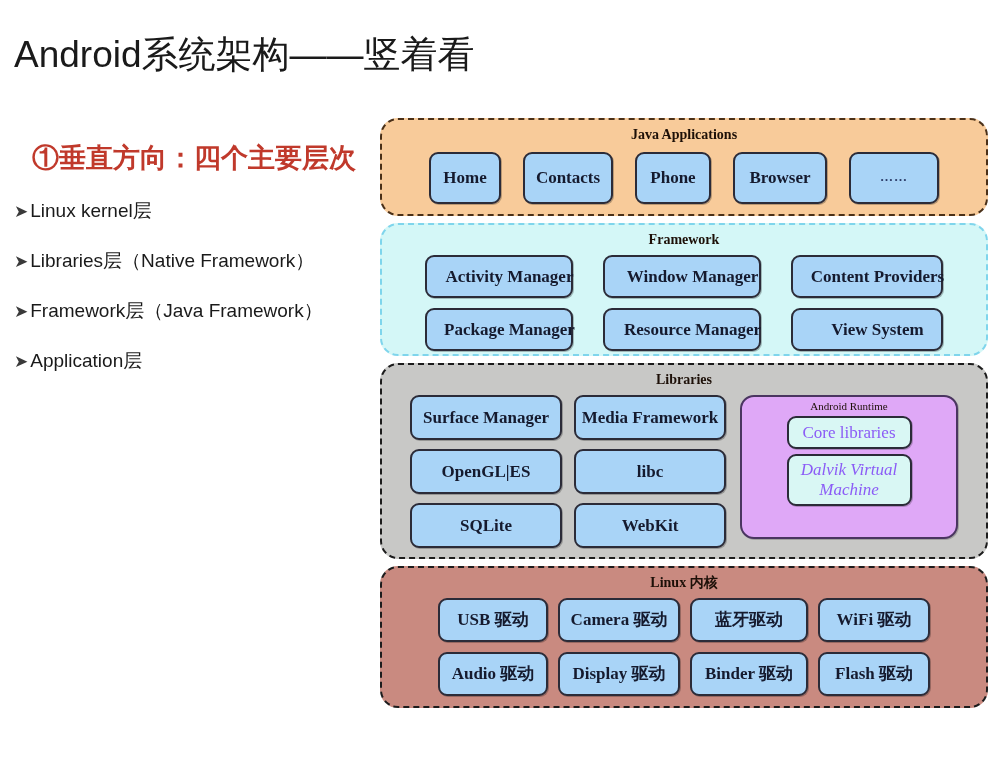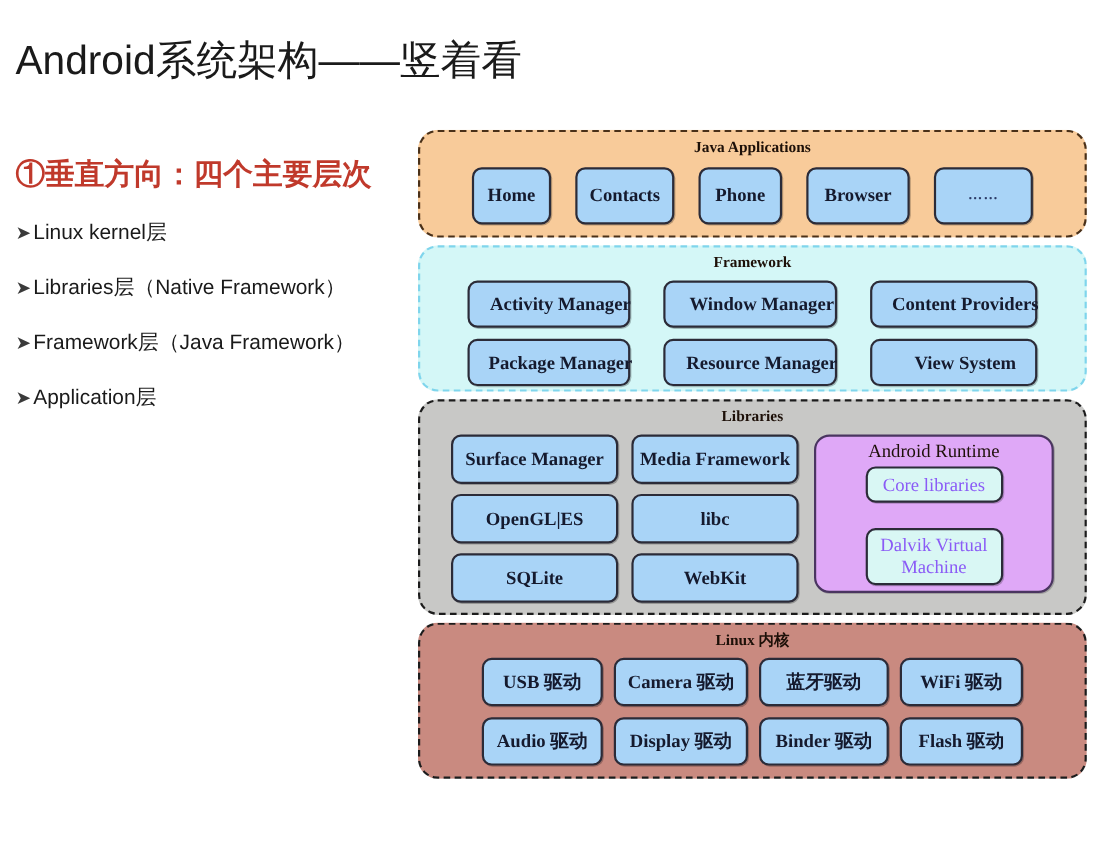--- a/index.html
+++ b/index.html
@@ -31,20 +31,21 @@
     letter-spacing: 0px;
     white-space: nowrap;
   }
 
   
   .left-panel {
     position: absolute;
     left: 14px;
     top: 140px;
     width: 360px;
+    text-align: center;
   }
 
   .left-heading {
     font-family: "Liberation Sans", sans-serif;
     font-size: 27px;
     font-weight: 700;
     color: #C0392B;
     white-space: nowrap;
     margin-bottom: 22px;
   }
@@ -163,21 +164,21 @@
     border: 2px solid #4a3560;
     border-radius: 14px;
     width: 218px;
     height: 144px;
     padding: 3px 16px 8px 16px;
     box-shadow: 1px 1px 0 rgba(0,0,0,0.2);
   }
   .runtime-title {
     text-align: center;
     font-family: "Liberation Serif", serif;
-    font-size: 17px;
+    font-size: 11px;
     color: #1d1008;
     white-space: nowrap;
     margin-bottom: 4px;
   }
   .runtime-node {
     background: #D9F7F4;
     border: 2px solid #2b2b38;
     border-radius: 9px;
     font-family: "Liberation Serif", serif;
     font-size: 17px;
@@ -185,21 +186,21 @@
     display: flex;
     align-items: center;
     justify-content: center;
     text-align: center;
     line-height: 1.15;
     width: 125px;
     margin: 0 auto;
     box-shadow: 1px 1px 0 rgba(0,0,0,0.22);
   }
   .rt-core { height: 33px; }
-  .rt-dalvik { height: 52px; margin-top: 23px; }
+  .rt-dalvik { height: 52px; margin-top: 5px; font-style: italic; }
 
   
   .layer-kernel {
     background: #C98A80;
     border: 2px dashed #1c1c1c;
     height: 142px;
   }
   .layer-kernel .node { height: 44px; }
   .k-row { justify-content: center; gap: 10px; }
   .k-c1 { width: 110px; }

